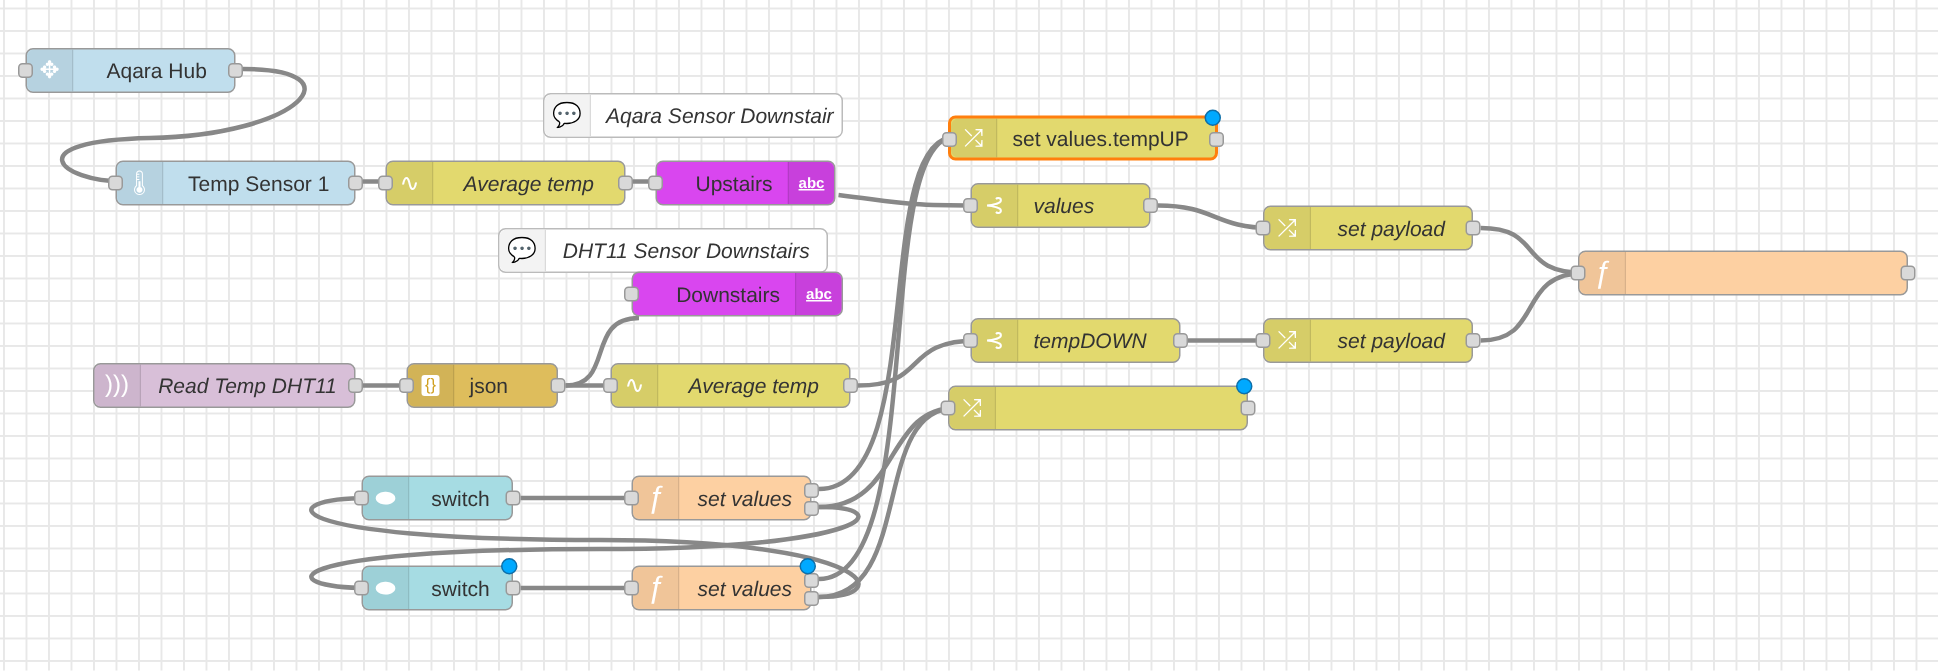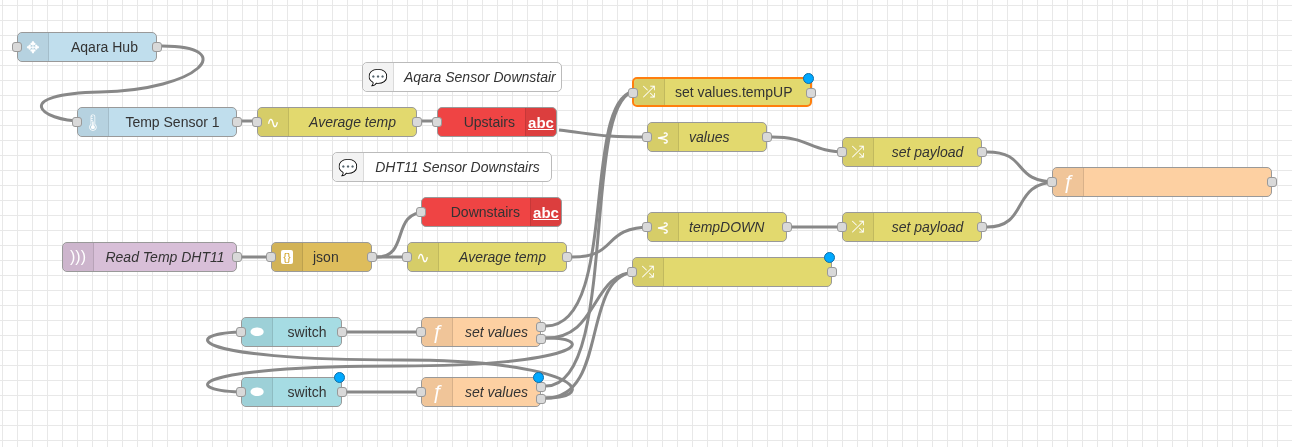--- a/index.html
+++ b/index.html
@@ -50,26 +50,26 @@
     position: absolute; right: -4px; top: -6px; width: 9px; height: 9px;
     border-radius: 50%; background: #00a9ff; border: 1px solid #0e6ea8;
   }
   .comment { background: #ffffff; border-color: #bbbbbb; }
   .comment .icon { background: #f3f3f3; color: #ddd; }
   .selected { border: 2px solid #ff7f0e; }
   .c-xiaomi { background: #c0deed; }
   .c-func { background: #fdd0a2; }
   .c-change { background: #e2d96e; }
   .c-smooth { background: #e2d96e; }
-  .c-text { background: #ef4444; }
+  .c-text { background: #d946ef; }
   .c-text .icon { background: rgba(0,0,0,0.08); }
   .c-json { background: #debd5c; }
   .c-mqtt { background: #d8bfd8; }
   .c-switch { background: #a6dce3; }
-  .abc { font-size: 15px; font-weight: bold; text-decoration: underline; color: #fff; }
+  .abc { font-size: 10px; font-weight: bold; text-decoration: underline; color: #fff; }
 </style>
 </head>
 <body>
 
 <svg id="wires" xmlns="http://www.w3.org/2000/svg">
   <path class="wire" d="M162,46 C240,46 200,90 100,92 C10,94 40,121 82,121"></path>
   <path class="wire" d="M242,121 L262,121"></path>
   <path class="wire" d="M422,121 L442,121"></path>
   <path class="wire" d="M559,130 C600,135 600,137 652,137"></path>
   <path class="wire" d="M772,137 C810,137 810,152 847,152"></path>
@@ -122,21 +122,21 @@
 <div class="node comment" style="left:362px;top:62px;width:200px;">
   <span class="icon">💬</span>
   <span class="label italic">Aqara Sensor Downstair</span>
 </div>
 
 <div class="node comment" style="left:332px;top:152px;width:220px;">
   <span class="icon">💬</span>
   <span class="label italic">DHT11 Sensor Downstairs</span>
 </div>
 
-<div class="node c-text" style="left:421px;top:197px;width:141px;">
+<div class="node c-text" style="left:421px;top:181px;width:141px;">
   <span class="label right">Downstairs</span>
   <span class="icon right">
       <span class="abc">abc</span>
     </span>
   <span class="port in"></span>
 </div>
 
 <div class="node c-mqtt" style="left:62px;top:242px;width:175px;">
   <span class="icon">)))</span>
   <span class="label italic">Read Temp DHT11</span>

